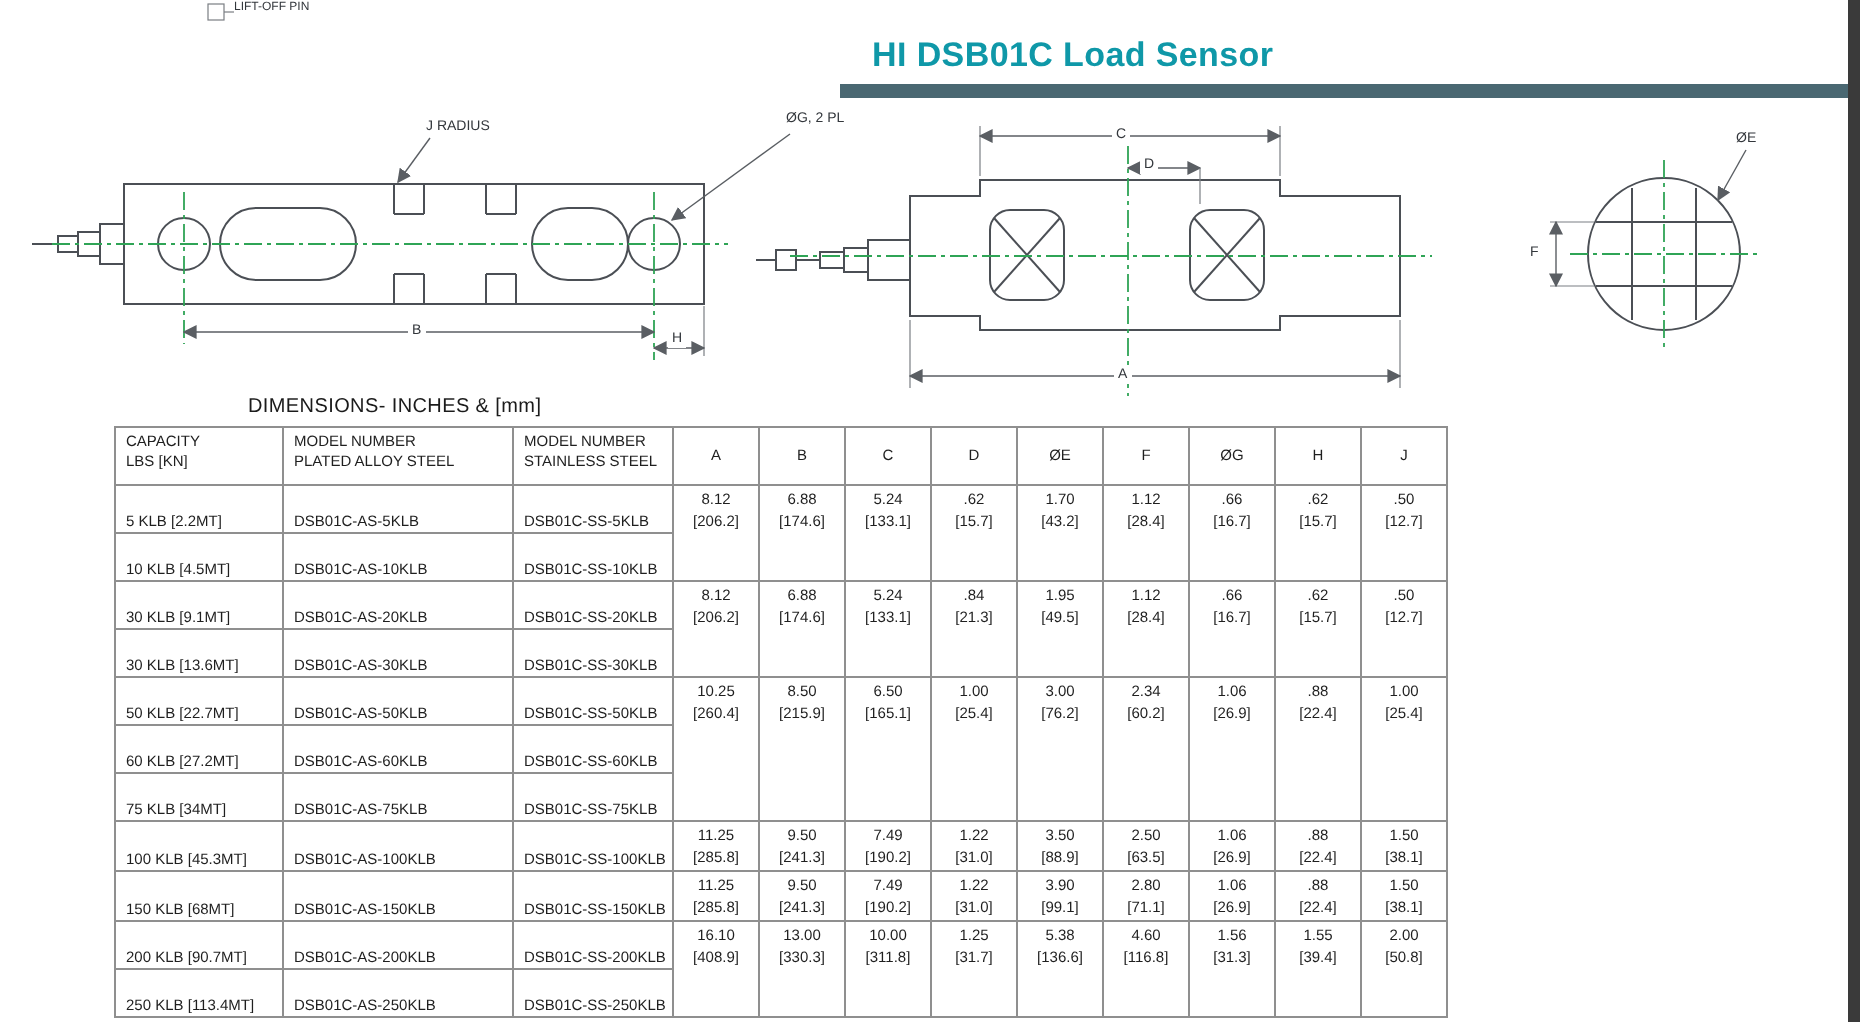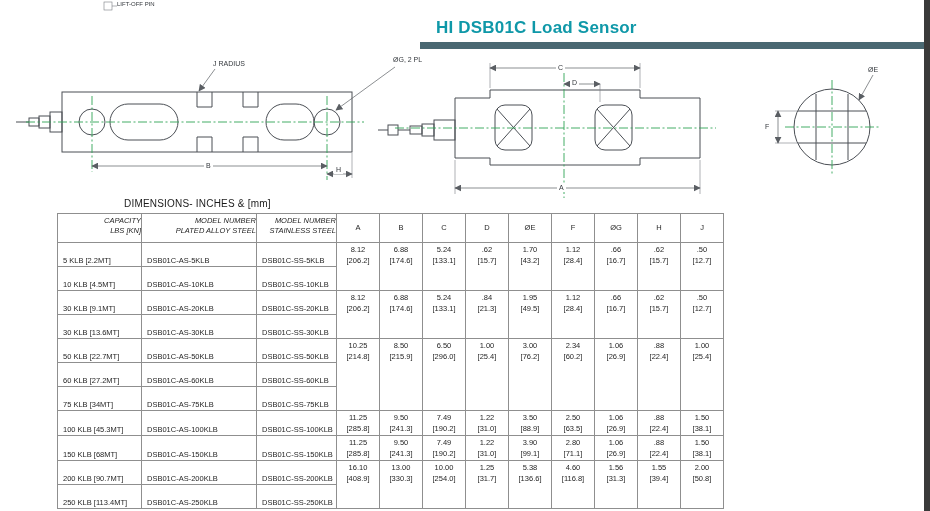--- a/index.html
+++ b/index.html
@@ -22,21 +22,21 @@
   .ln   { stroke: var(--line, #4B4F55); stroke-width: 1; fill: none; }
   .dim  { stroke: #5a5e63; stroke-width: .7; fill: none; }
   .thin { stroke: #7a7e83; stroke-width: .6; fill: none; }
   .cl   { stroke: var(--centerline, #2FA456); stroke-width: .9; fill: none; stroke-dasharray: 9 2.5 2 2.5; }
 
   table.dims-table { position: absolute; left: 57px; top: 213px; width: 666px;
                      border-collapse: collapse; table-layout: fixed; }
   .dims-table th, .dims-table td { border: 1px solid var(--tableborder, #8F8F8F); overflow: hidden; }
   .dims-table th { font-size: 7.5px; font-weight: normal; color: #1f1f1f;
                    white-space: pre-line; line-height: 1.35; height: 29px; }
-  th.th-text { text-align: right; vertical-align: top; padding: 2px 0 0 5px; font-style: italic; }
+  th.th-text { text-align: left; vertical-align: top; padding: 2px 0 0 5px; }
   th.th-dim  { text-align: center; vertical-align: middle; padding: 0; }
   .dims-table td { font-size: 7.5px; color: #1f1f1f; }
   td.cell-text { text-align: left; vertical-align: middle; padding: 13px 0 1px 5px; height: 24px; }
   td.cell-dim  { text-align: center; vertical-align: top; padding-top: 2px;
                  white-space: pre-line; line-height: 1.4; }
 </style>
 </head>
 <body>
 
 <div class="screen">
@@ -272,25 +272,25 @@
           <tr>
             <td class="cell-text">30 KLB [13.6MT]</td>
             <td class="cell-text">DSB01C-AS-30KLB</td>
             <td class="cell-text">DSB01C-SS-30KLB</td>
           </tr>
           <tr>
             <td class="cell-text">50 KLB [22.7MT]</td>
             <td class="cell-text">DSB01C-AS-50KLB</td>
             <td class="cell-text">DSB01C-SS-50KLB</td>
             <td class="cell-dim" rowspan="3">10.25
-[214.8]</td>
+[260.4]</td>
             <td class="cell-dim" rowspan="3">8.50
 [215.9]</td>
             <td class="cell-dim" rowspan="3">6.50
-[296.0]</td>
+[165.1]</td>
             <td class="cell-dim" rowspan="3">1.00
 [25.4]</td>
             <td class="cell-dim" rowspan="3">3.00
 [76.2]</td>
             <td class="cell-dim" rowspan="3">2.34
 [60.2]</td>
             <td class="cell-dim" rowspan="3">1.06
 [26.9]</td>
             <td class="cell-dim" rowspan="3">.88
 [22.4]</td>
@@ -355,21 +355,21 @@
           </tr>
           <tr>
             <td class="cell-text">200 KLB [90.7MT]</td>
             <td class="cell-text">DSB01C-AS-200KLB</td>
             <td class="cell-text">DSB01C-SS-200KLB</td>
             <td class="cell-dim" rowspan="2">16.10
 [408.9]</td>
             <td class="cell-dim" rowspan="2">13.00
 [330.3]</td>
             <td class="cell-dim" rowspan="2">10.00
-[254.0]</td>
+[311.8]</td>
             <td class="cell-dim" rowspan="2">1.25
 [31.7]</td>
             <td class="cell-dim" rowspan="2">5.38
 [136.6]</td>
             <td class="cell-dim" rowspan="2">4.60
 [116.8]</td>
             <td class="cell-dim" rowspan="2">1.56
 [31.3]</td>
             <td class="cell-dim" rowspan="2">1.55
 [39.4]</td>

